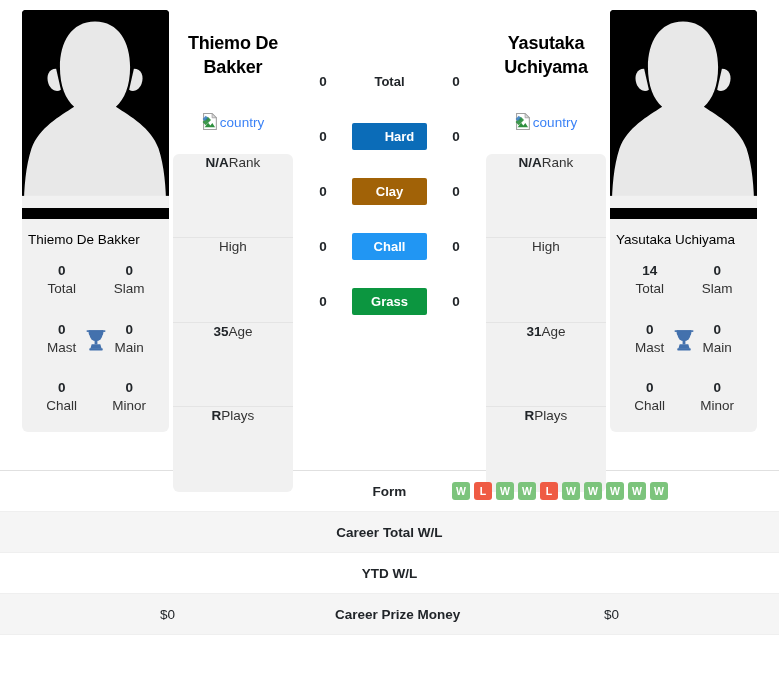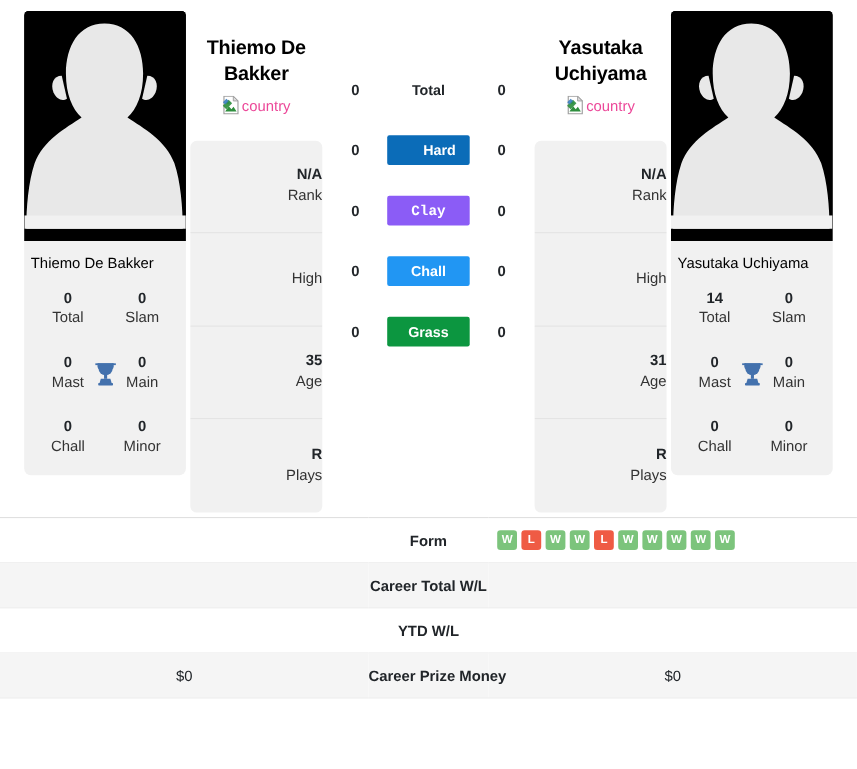--- a/index.html
+++ b/index.html
@@ -93,44 +93,44 @@
   .player-name {
     font-size: 18px;
     font-weight: bold;
     text-align: center;
     line-height: 1.32;
     color: #000000;
     letter-spacing: -0.2px;
   }
   .country-line {
     text-align: center;
-    margin-top: 7px;
-    font-size: 13.5px;
-    color: #ec4899;
+    margin-top: 33px;
+    font-size: 13.5px;
+    color: #3b82f6;
     white-space: nowrap;
   }
   .broken-img {
     display: inline-block;
     vertical-align: -3px;
     width: 17px;
     height: 17px;
     margin-right: 1px;
   }
 
   .info-stack {
     margin-top: 24px;
     background: #f1f1f1;
     border-radius: 6px;
     overflow: hidden;
   }
   .info-row {
     height: 84.5px;
     display: flex;
-    flex-direction: column;
-    align-items: flex-end;
+    flex-direction: row;
+    align-items: flex-start;
     justify-content: center;
     border-bottom: 1px solid #e4e4e4;
     text-align: center;
   }
   .info-row:last-child { border-bottom: none; }
   .info-val {
     font-size: 13.5px;
     font-weight: bold;
     color: #212529;
     line-height: 1.4;
@@ -322,21 +322,21 @@
         <div class="surf-badge plain">Total</div>
         <div class="surf-score">0</div>
       </div>
       <div class="surface-row">
         <div class="surf-score">0</div>
         <div class="surf-badge" style="background:#0b6cb8;padding-left:20px;">Hard</div>
         <div class="surf-score">0</div>
       </div>
       <div class="surface-row">
         <div class="surf-score">0</div>
-        <div class="surf-badge" style="background:#8b5cf6;font-family:Liberation Mono, monospace;">Clay</div>
+        <div class="surf-badge" style="background:#a16207;">Clay</div>
         <div class="surf-score">0</div>
       </div>
       <div class="surface-row">
         <div class="surf-score">0</div>
         <div class="surf-badge" style="background:#2196f3;">Chall</div>
         <div class="surf-score">0</div>
       </div>
       <div class="surface-row">
         <div class="surf-score">0</div>
         <div class="surf-badge" style="background:#0c9640;">Grass</div>

